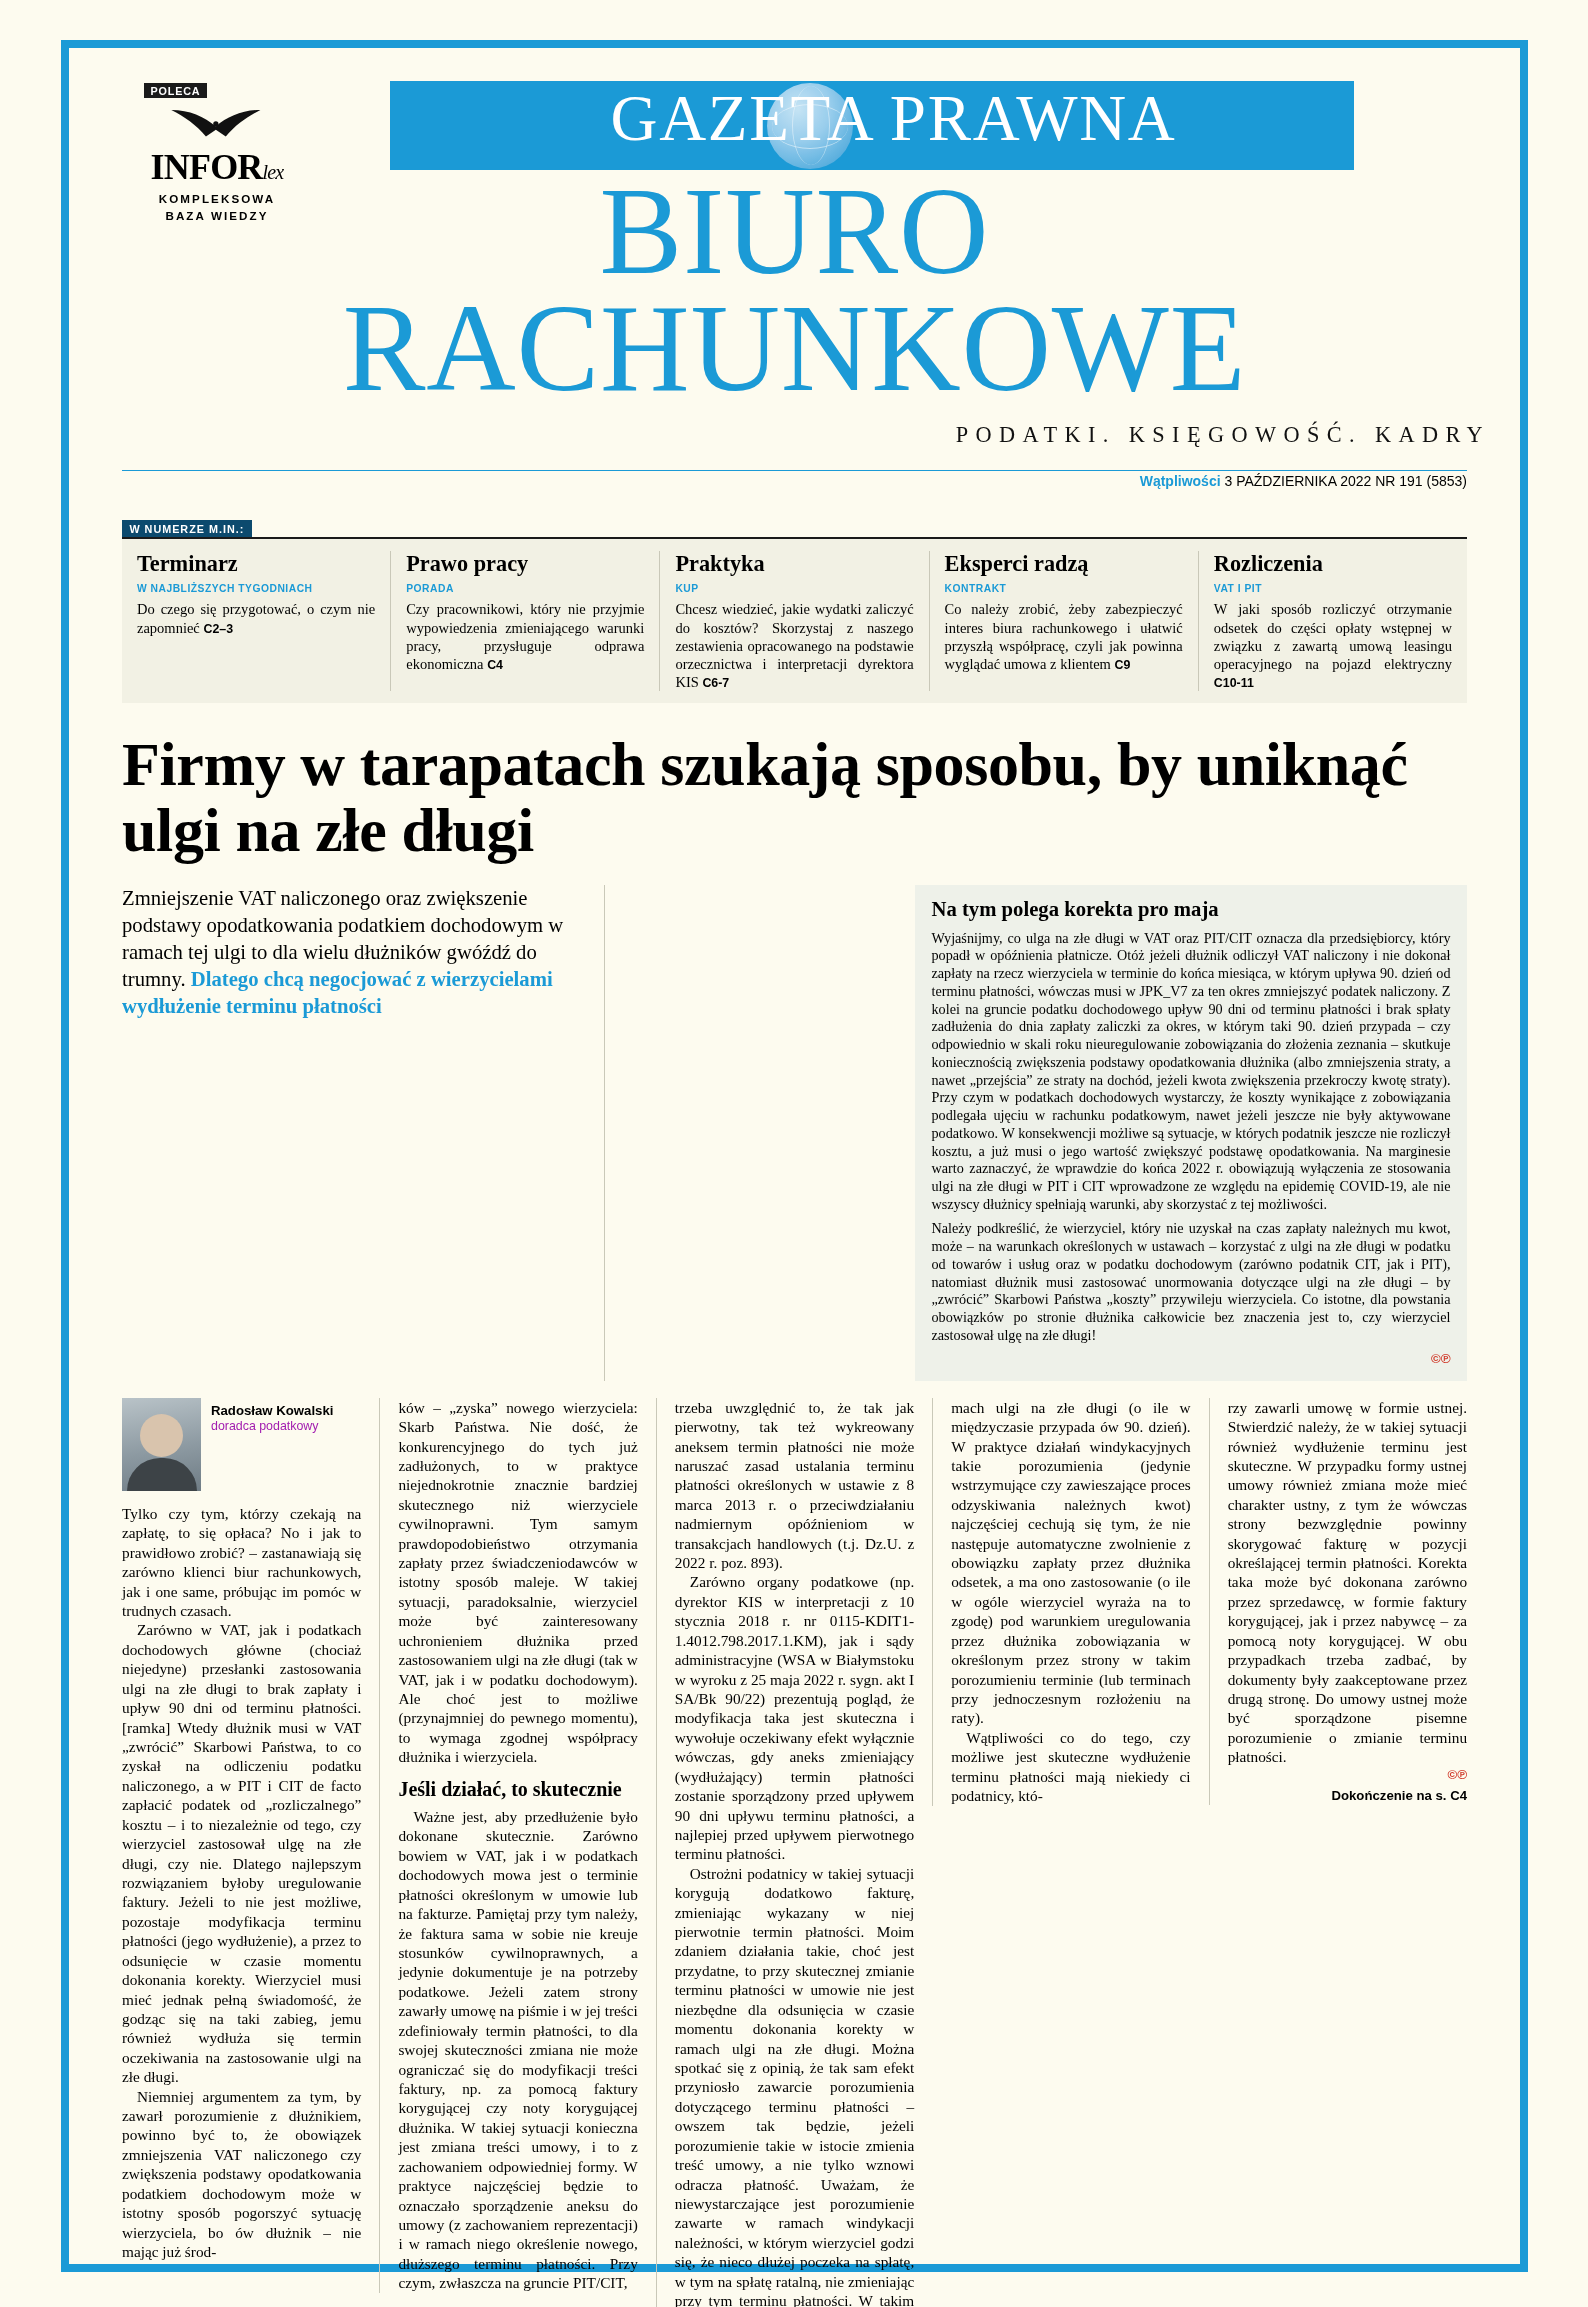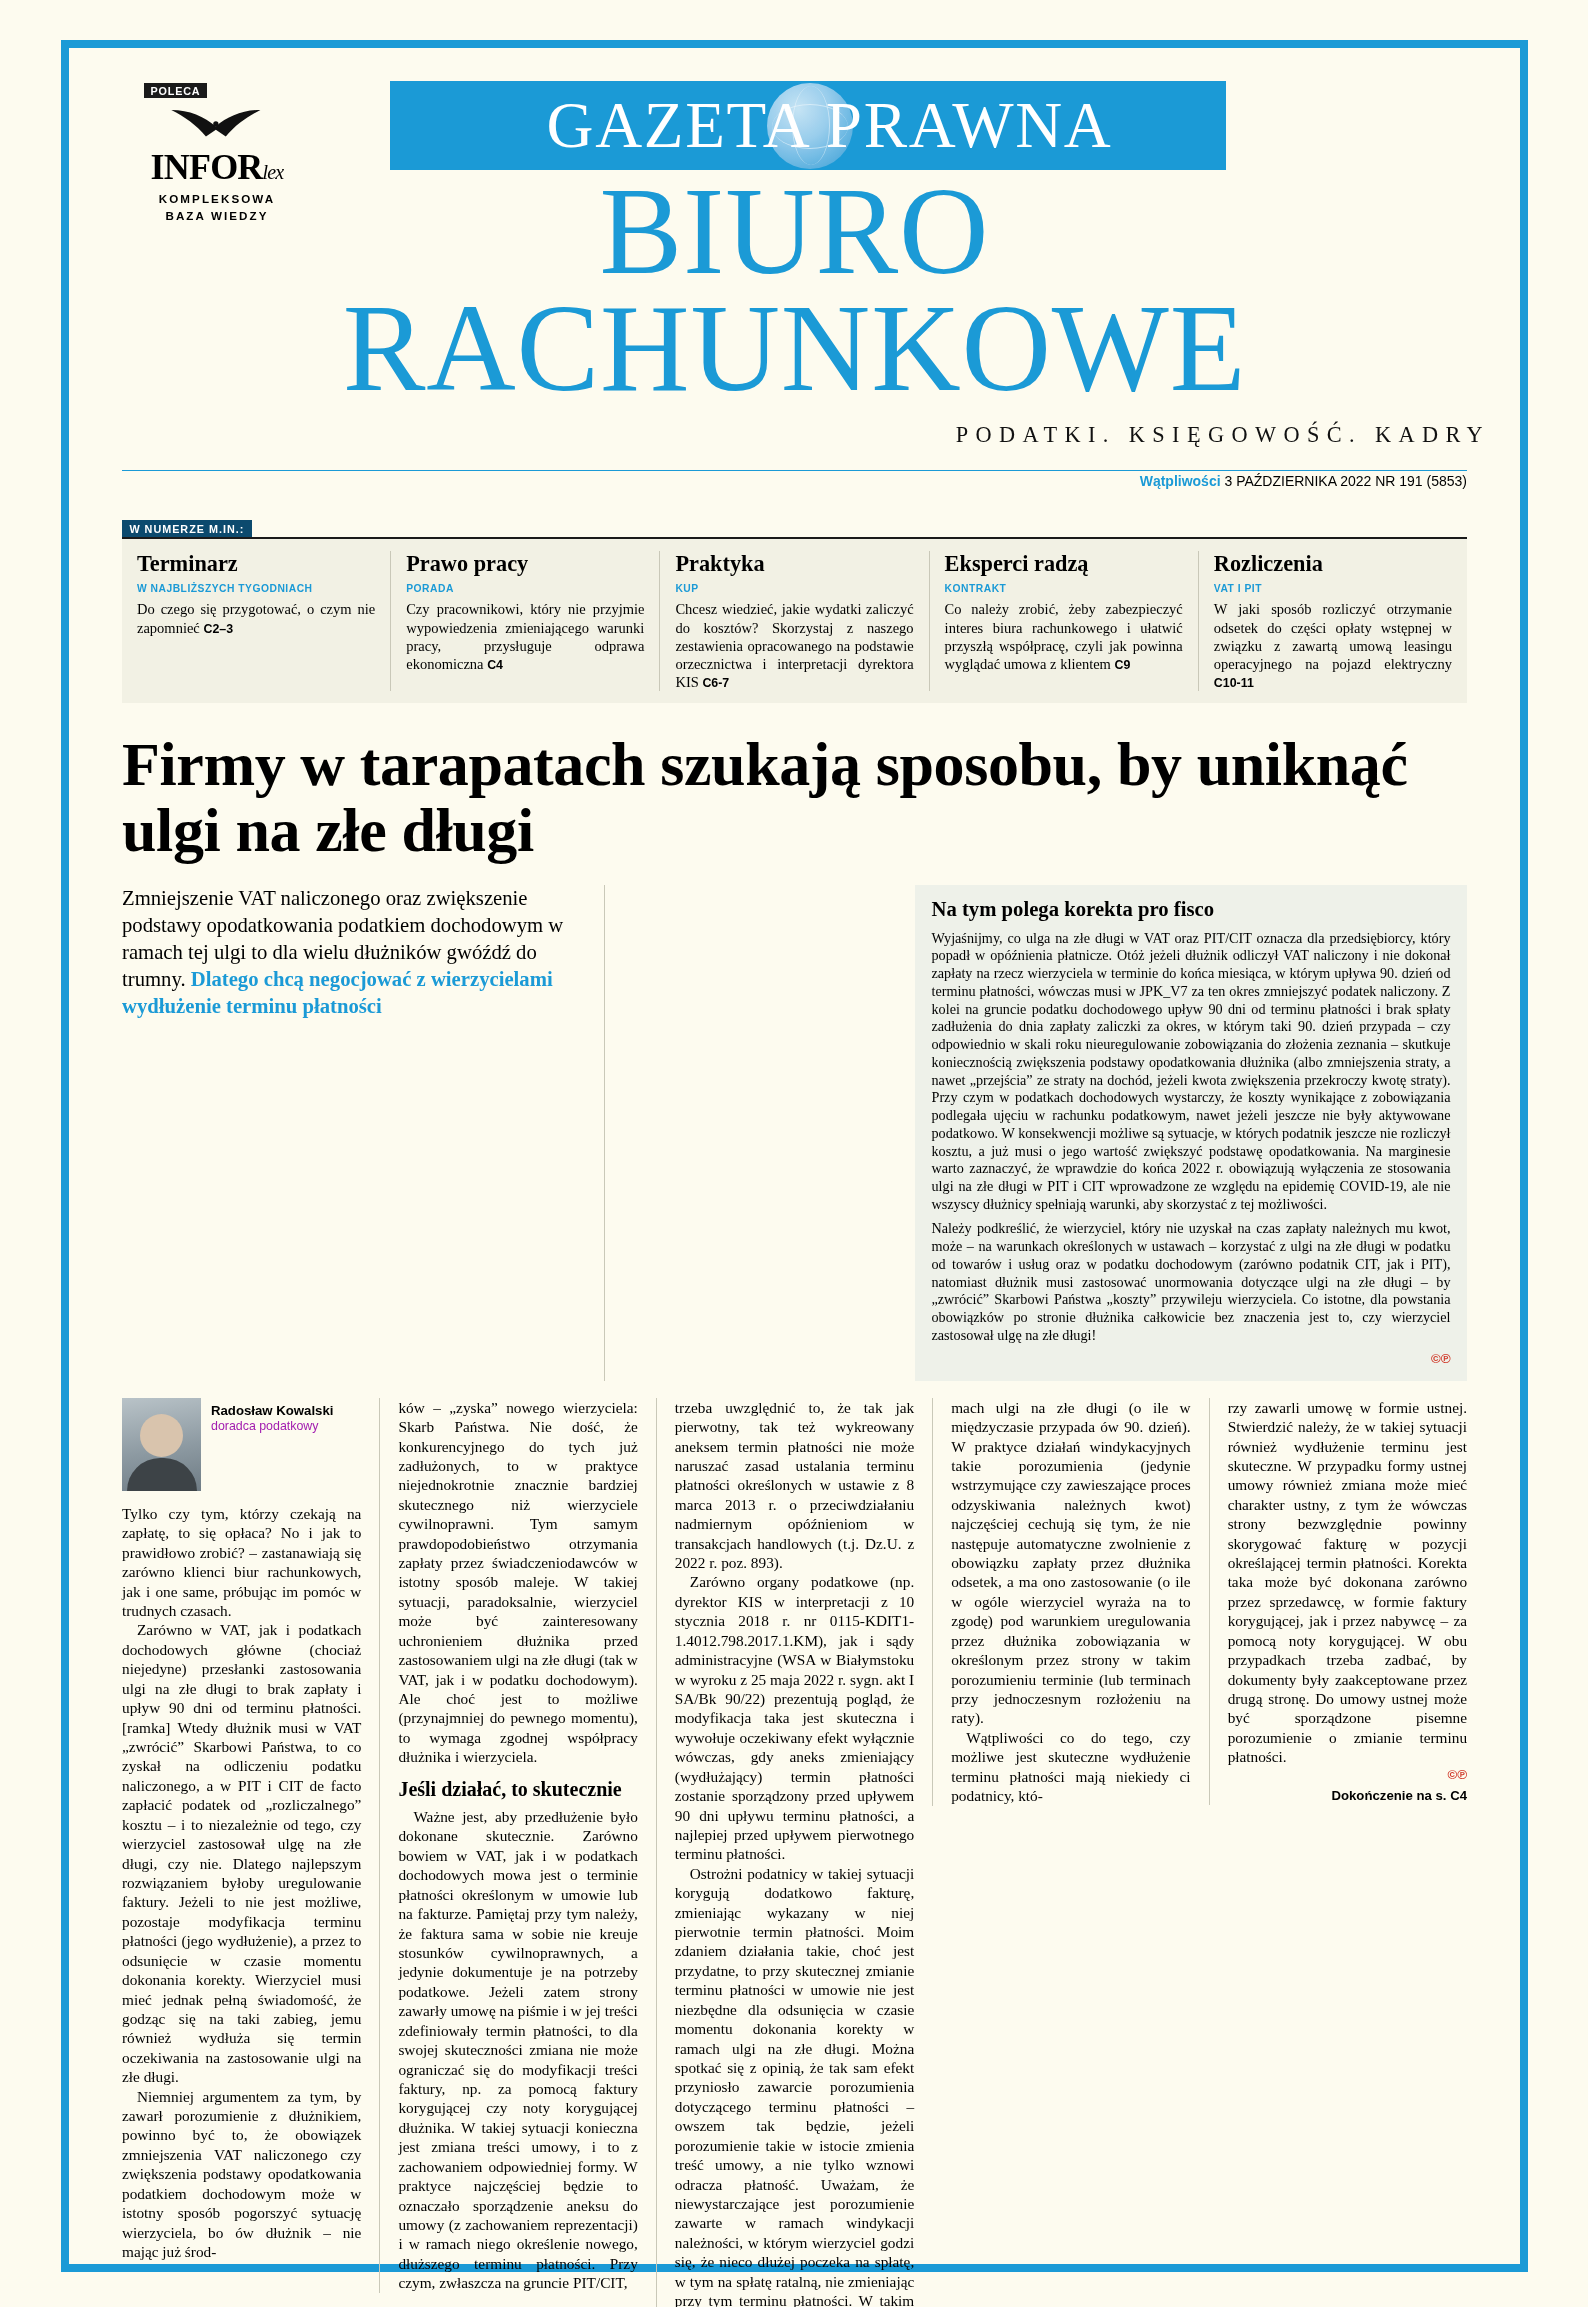--- a/index.html
+++ b/index.html
@@ -46,23 +46,23 @@
     font-family:"Liberation Serif", serif;
     font-size:36px; font-weight:bold; letter-spacing:-0.8px; line-height:1;
   }
   .infor-word .lex { font-size:20px; font-style:italic; font-weight:normal; }
   .infor-sub {
     font-family:"Liberation Sans", sans-serif;
     font-size:11.6px; font-weight:bold; letter-spacing:2.1px;
     line-height:1.45; margin-top:6.6px;
   }
   .gazeta-bar {
-    position:absolute; left:291px; top:15px; width:836px; height:89px;
+    position:absolute; left:291px; top:15px; width:964px; height:89px;
     background:#1b9ad6;
-    display:flex; align-items:center; justify-content:center;
+    display:flex; align-items:flex-start; justify-content:center;
     overflow:hidden;
     padding-left:43px;
   }
   .gazeta-bar .gp-text {
     font-family:"Liberation Serif", serif;
     color:#fff; font-size:65px; letter-spacing:1.7px; font-weight:normal;
     white-space:nowrap; position:relative; z-index:2;
   }
   .globe {
     position:absolute; left:377px; top:1.7px; width:86px; height:86px; z-index:1;
@@ -332,21 +332,21 @@
 
       <h1 class="headline">Firmy w tarapatach szukają sposobu, by uniknąć ulgi na złe długi</h1>
 
       <div class="lead">
         <div class="lead-left">
           <span>Zmniejszenie VAT naliczonego oraz zwiększenie podstawy opodatkowania podatkiem dochodowym w ramach tej ulgi to dla wielu dłużników gwóźdź do trumny.</span>
           <span class="hl">Dlatego chcą negocjować z wierzycielami wydłużenie terminu płatności</span>
         </div>
         <div class="lead-mid"></div>
         <div class="ramka-box">
-          <h4>Na tym polega korekta pro fisco</h4>
+          <h4>Na tym polega korekta pro maja</h4>
           <p>Wyjaśnijmy, co ulga na złe długi w VAT oraz PIT/CIT oznacza dla przedsiębiorcy, który popadł w opóźnienia płatnicze. Otóż jeżeli dłużnik odliczył VAT naliczony i nie dokonał zapłaty na rzecz wierzyciela w terminie do końca miesiąca, w którym upływa 90. dzień od terminu płatności, wówczas musi w JPK_V7 za ten okres zmniejszyć podatek naliczony. Z kolei na gruncie podatku dochodowego upływ 90 dni od terminu płatności i brak spłaty zadłużenia do dnia zapłaty zaliczki za okres, w którym taki 90. dzień przypada – czy odpowiednio w skali roku nieuregulowanie zobowiązania do złożenia zeznania – skutkuje koniecznością zwiększenia podstawy opodatkowania dłużnika (albo zmniejszenia straty, a nawet „przejścia” ze straty na dochód, jeżeli kwota zwiększenia przekroczy kwotę straty). Przy czym w podatkach dochodowych wystarczy, że koszty wynikające z zobowiązania podlegała ujęciu w rachunku podatkowym, nawet jeżeli jeszcze nie były aktywowane podatkowo. W konsekwencji możliwe są sytuacje, w których podatnik jeszcze nie rozliczył kosztu, a już musi o jego wartość zwiększyć podstawę opodatkowania. Na marginesie warto zaznaczyć, że wprawdzie do końca 2022 r. obowiązują wyłączenia ze stosowania ulgi na złe długi w PIT i CIT wprowadzone ze względu na epidemię COVID-19, ale nie wszyscy dłużnicy spełniają warunki, aby skorzystać z tej możliwości.</p>
           <p>Należy podkreślić, że wierzyciel, który nie uzyskał na czas zapłaty należnych mu kwot, może – na warunkach określonych w ustawach – korzystać z ulgi na złe długi w podatku od towarów i usług oraz w podatku dochodowym (zarówno podatnik CIT, jak i PIT), natomiast dłużnik musi zastosować unormowania dotyczące ulgi na złe długi – by „zwrócić” Skarbowi Państwa „koszty” przywileju wierzyciela. Co istotne, dla powstania obowiązków po stronie dłużnika całkowicie bez znaczenia jest to, czy wierzyciel zastosował ulgę na złe długi!</p>
           <div class="cp-mark">©℗</div>
           <div class="clear"></div>
         </div>
       </div>
 
       <div class="body-cols">
 
         <div class="col">

